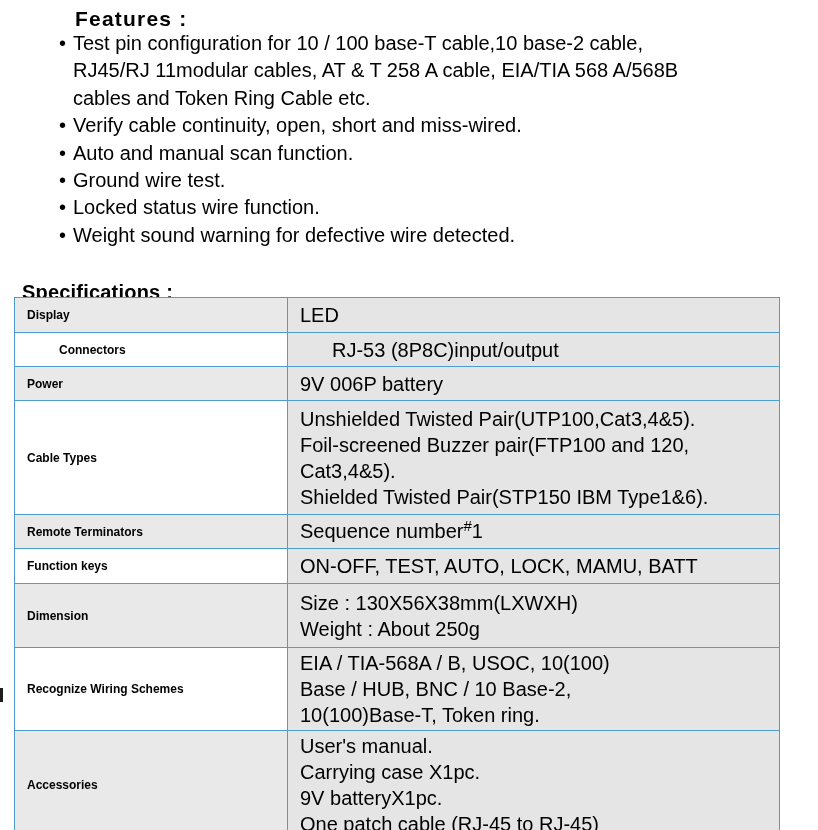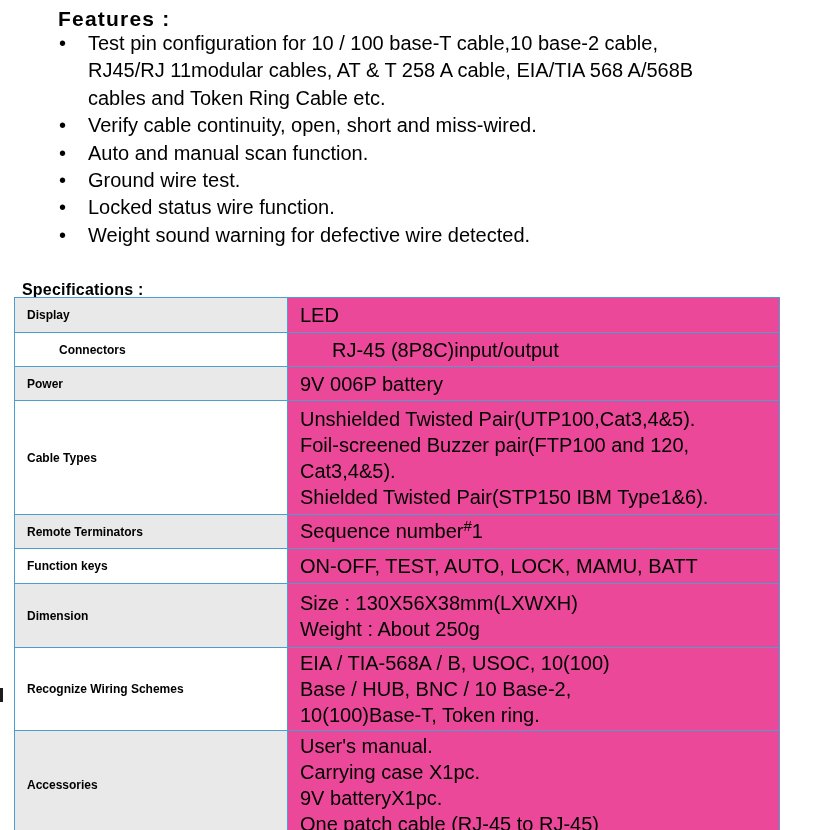--- a/index.html
+++ b/index.html
@@ -14,21 +14,21 @@
     width: 818px;
     height: 830px;
     background: #ffffff;
     overflow: hidden;
   }
 
   
   .features-heading {
     margin: 0;
     position: absolute;
-    left: 58px;
+    left: 75px;
     top: 7px;
     font-size: 21px;
     font-weight: bold;
     letter-spacing: 1.2px;
   }
   .features-list {
     position: absolute;
     left: 60px;
     top: 30px;
     width: 722px;
@@ -41,32 +41,32 @@
     position: absolute;
     left: -1px;
     top: 0;
     font-size: 20px;
     line-height: 27.4px;
   }
   .f-line {
     font-size: 20px;
     line-height: 27.4px;
     white-space: nowrap;
-    margin-left: 15px;
   }
 
   
   .spec-heading {
     margin: 4px;
     position: absolute;
     left: 18px;
     top: 277px;
-    font-size: 16px;
+    font-size: 20px;
     font-weight: bold;
     letter-spacing: 0.2px;
+    text-decoration: underline;
   }
   table.spec-table {
     position: absolute;
     left: 14px;
     top: 297px;
     width: 766px;
     border-collapse: collapse;
     border: 1px solid #4c9ecf;
     border-bottom: 3px solid #3a7fae;
     table-layout: fixed;
@@ -77,21 +77,21 @@
     padding: 2px 12px;
   }
   td.label {
     width: 248px;
     font-weight: bold;
     font-size: 12px;
     padding-left: 17px;
   }
   tr:nth-child(odd) td.label { background: #e9e9e9; }
   tr:nth-child(even) td.label { background: #ffffff; }
-  td.value { background: #ec4899; }
+  td.value { background: #e5e5e5; }
   .v-line {
     font-size: 20px;
     line-height: 26px;
     white-space: nowrap;
   }
   tr.r0 td { height: 30px; }
   tr.r1 td { height: 29px; padding-left: 44px; }
   tr.r2 td { height: 29px; }
   tr.r3 td { height: 109px; }
   tr.r4 td { height: 29px; }
@@ -156,21 +156,21 @@
     <tbody>
       <tr class="r0">
         <td class="label">Display</td>
         <td class="value">
           <div class="v-line">LED</div>
         </td>
       </tr>
       <tr class="r1">
         <td class="label">Connectors</td>
         <td class="value">
-          <div class="v-line">RJ-45 (8P8C)input/output</div>
+          <div class="v-line">RJ-53 (8P8C)input/output</div>
         </td>
       </tr>
       <tr class="r2">
         <td class="label">Power</td>
         <td class="value">
           <div class="v-line">9V 006P battery</div>
         </td>
       </tr>
       <tr class="r3">
         <td class="label">Cable Types</td>

